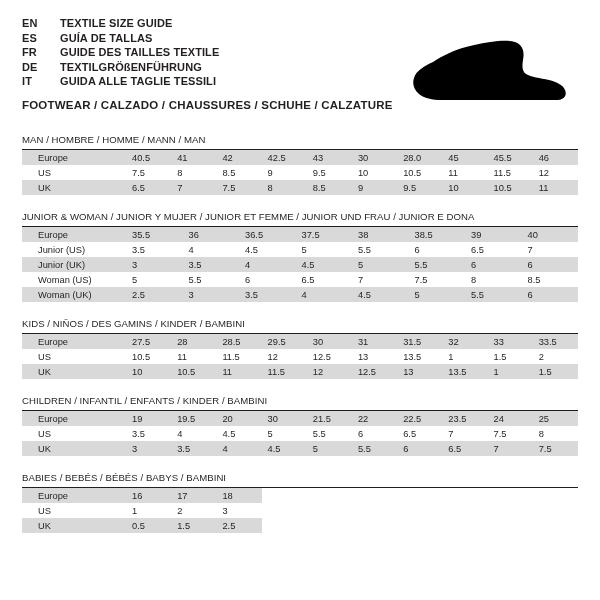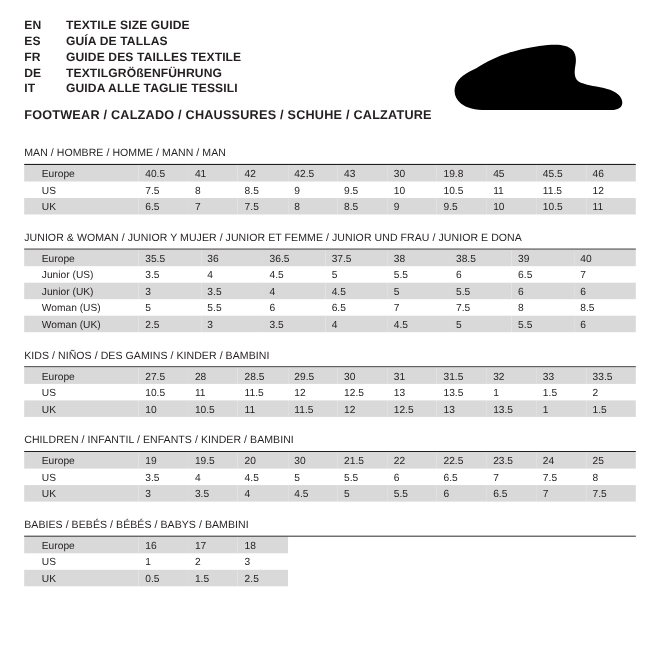--- a/index.html
+++ b/index.html
@@ -159,21 +159,21 @@
     <table class="size">
       <tbody>
         <tr class="shaded">
           <td class="rowlabel">Europe</td>
           <td>40.5</td>
           <td>41</td>
           <td>42</td>
           <td>42.5</td>
           <td>43</td>
           <td>30</td>
-          <td>19.8</td>
+          <td>28.0</td>
           <td>45</td>
           <td>45.5</td>
           <td>46</td>
         </tr>
         <tr>
           <td class="rowlabel">US</td>
           <td>7.5</td>
           <td>8</td>
           <td>8.5</td>
           <td>9</td>

